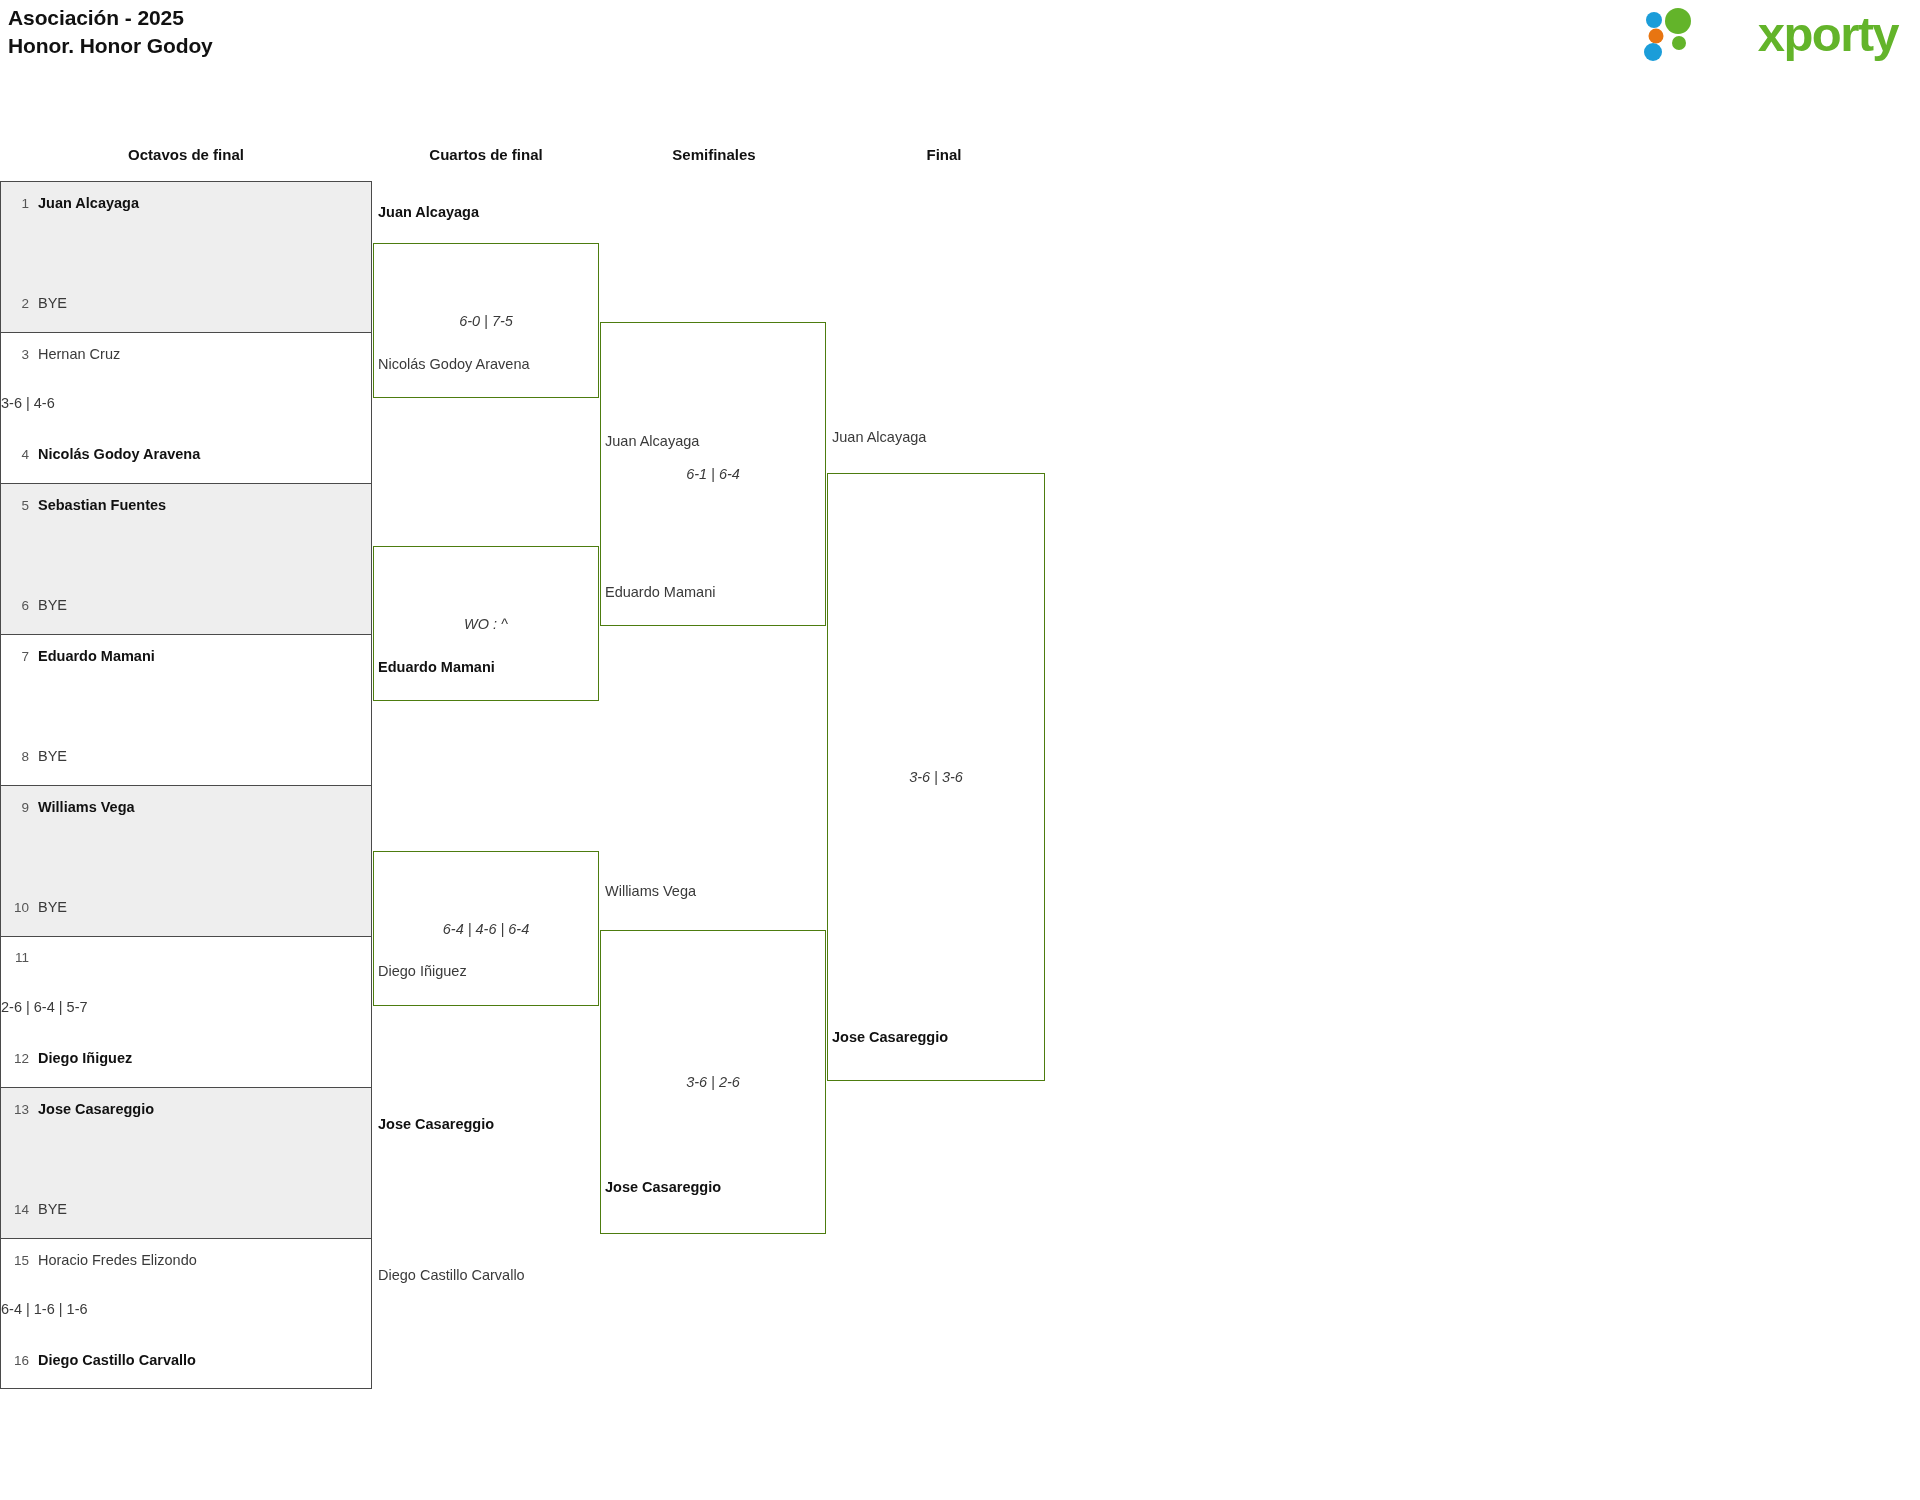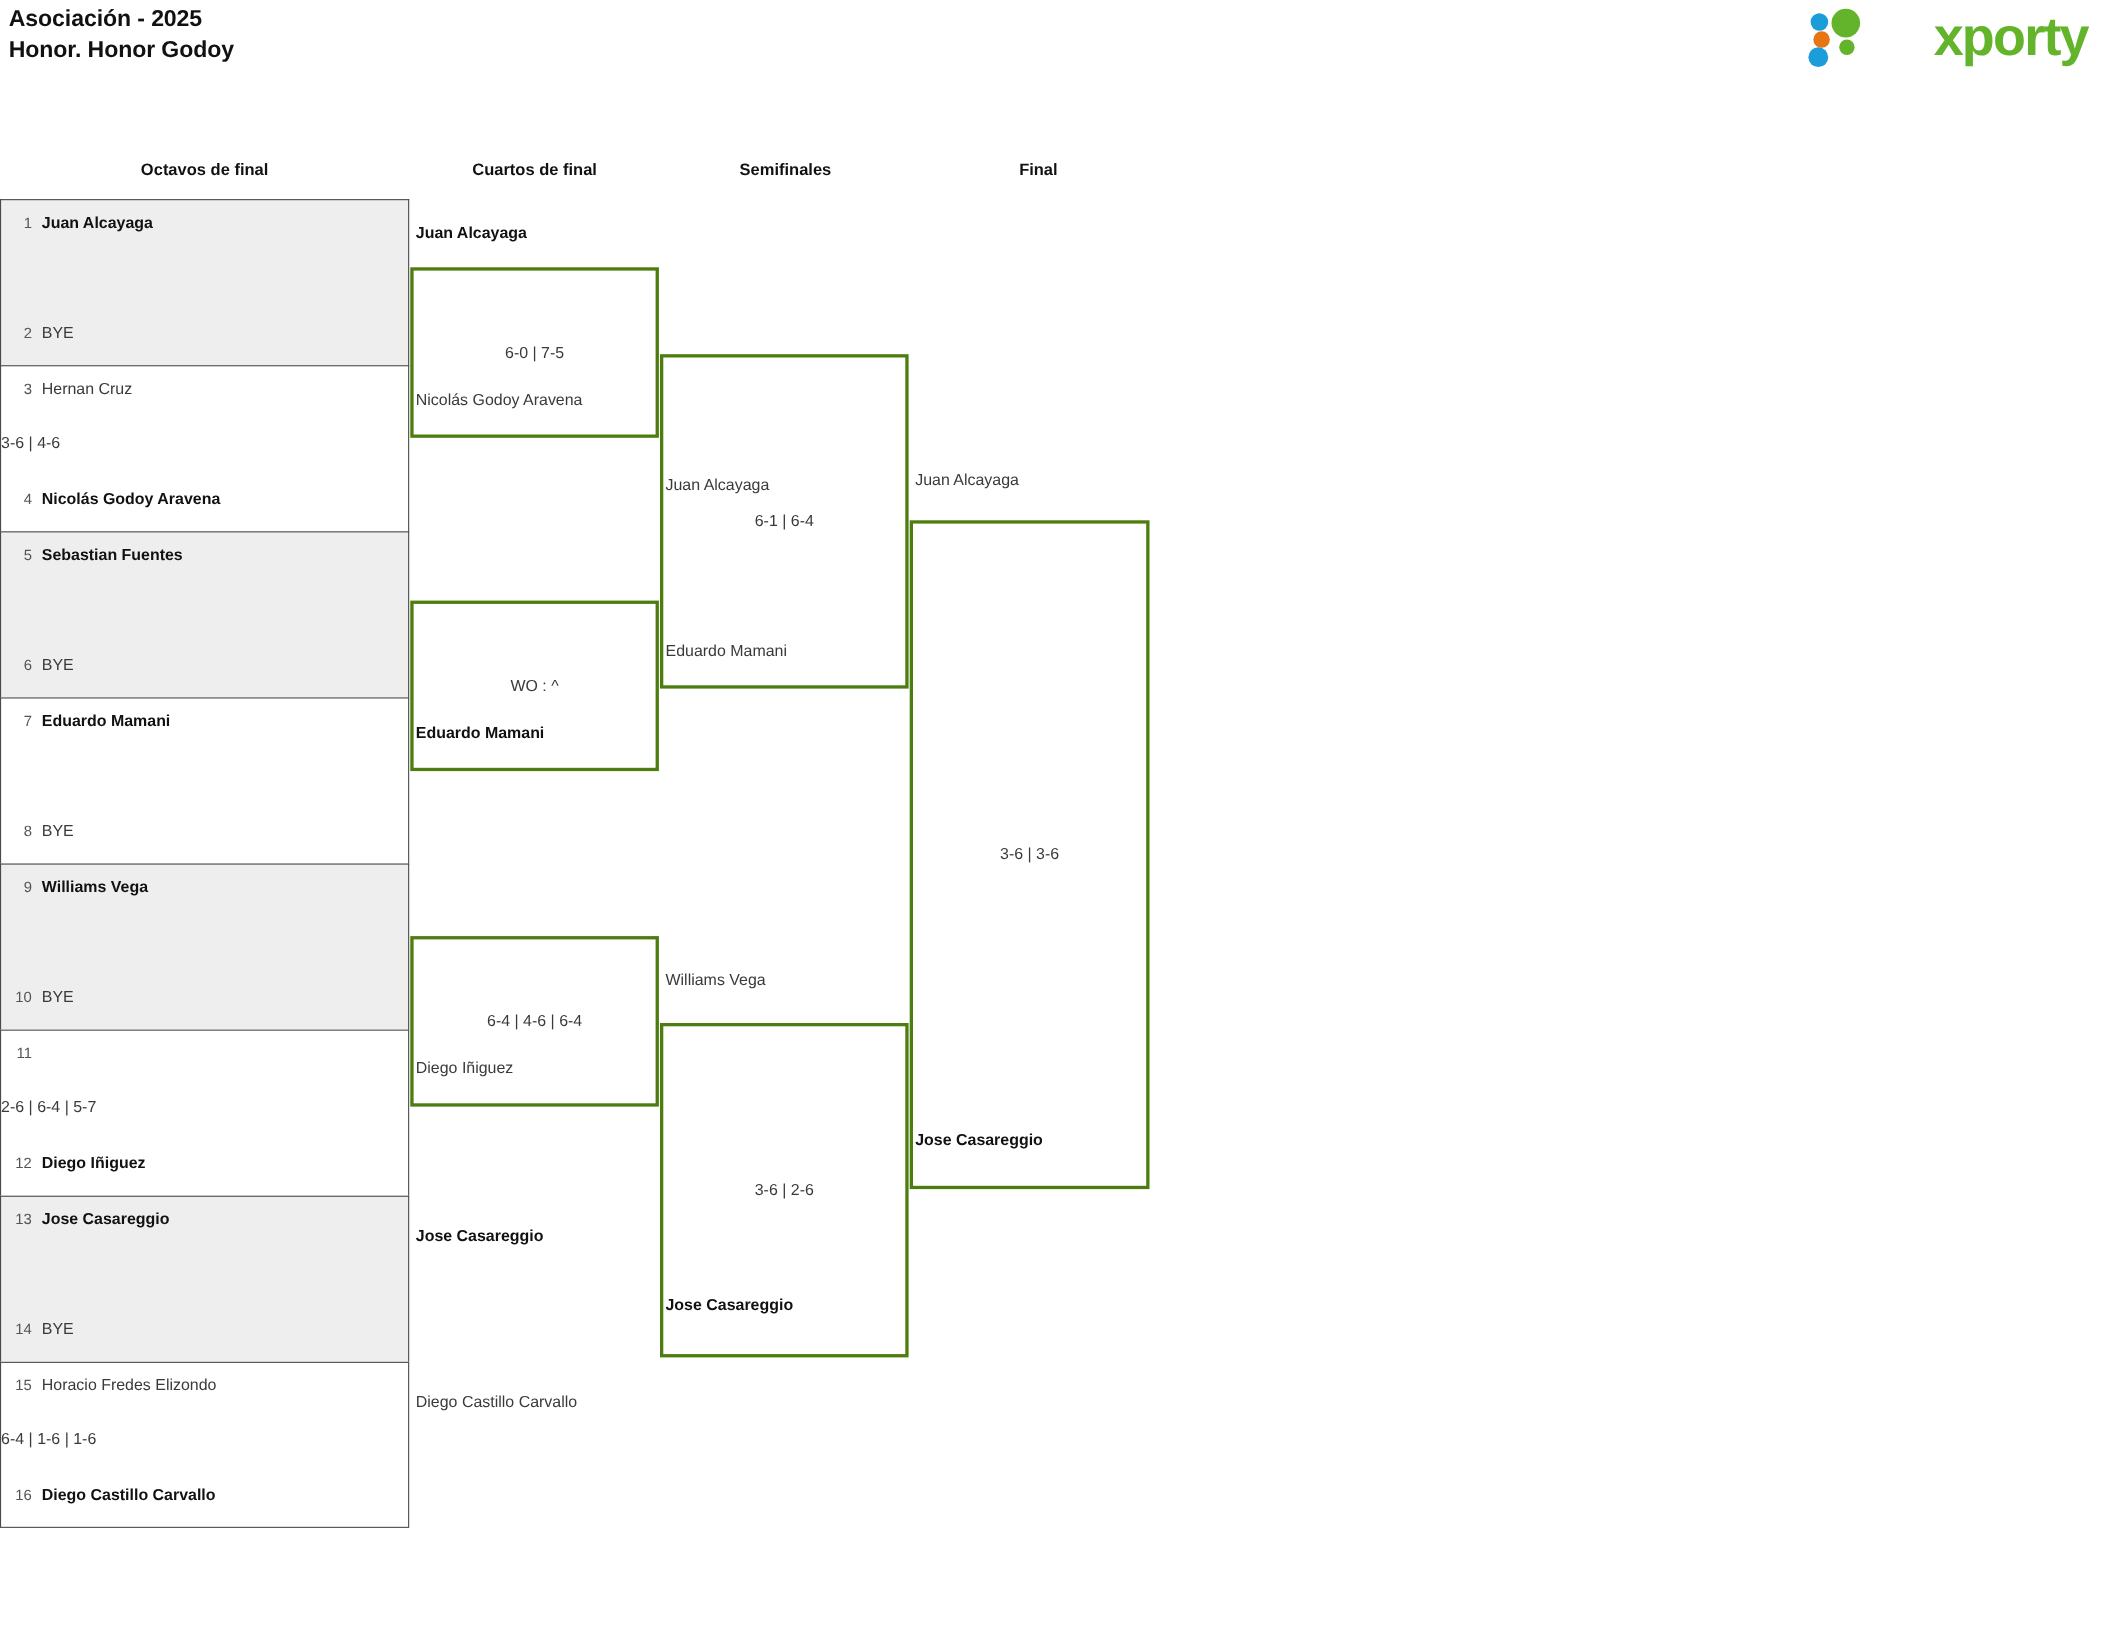--- a/index.html
+++ b/index.html
@@ -71,22 +71,23 @@
   .r1-name.win { font-weight: 700; color: #111; }
   .r1-score {
     position: absolute; top: 62px; left: 0; width: 100%;
     text-align: left; font-size: 14.5px; color: #3a3a3a;
     padding-right: 46px;
   }
 
   
   .mbox {
     position: absolute;
-    border: 3px solid #4d7c0f;
+    border: 1px solid #4d7c0f;
     background: transparent;
+    font-style: italic;
   }
   .mbox .mscore {
     position: absolute; left: 0; width: 100%;
     top: 50%; transform: translateY(-50%);
     text-align: center; font-size: 14.5px; color: #3a3a3a;
     white-space: nowrap;
   }
   
   .plabel {
     position: absolute; font-size: 14.5px; color: #3a3a3a;

